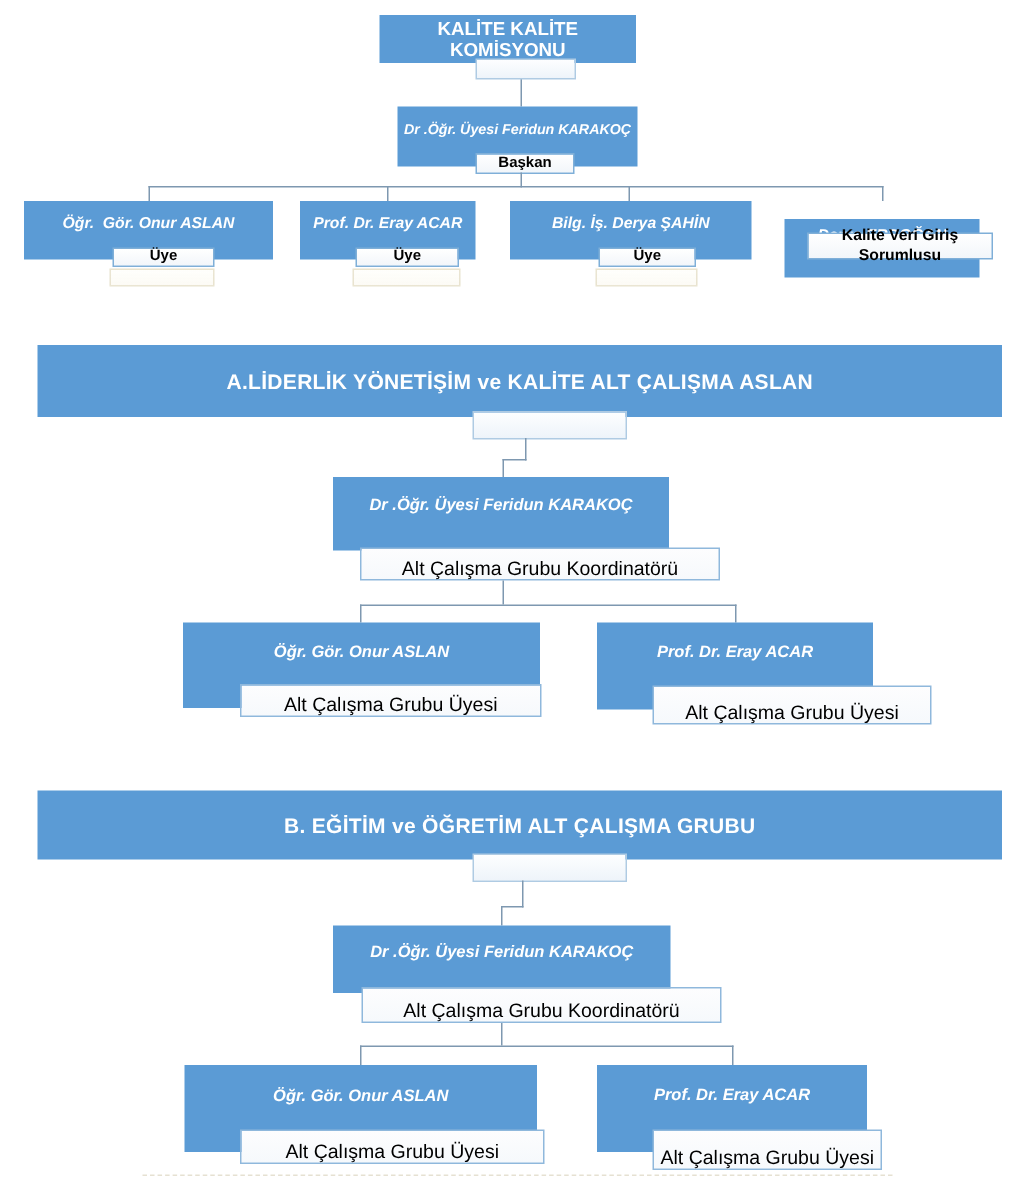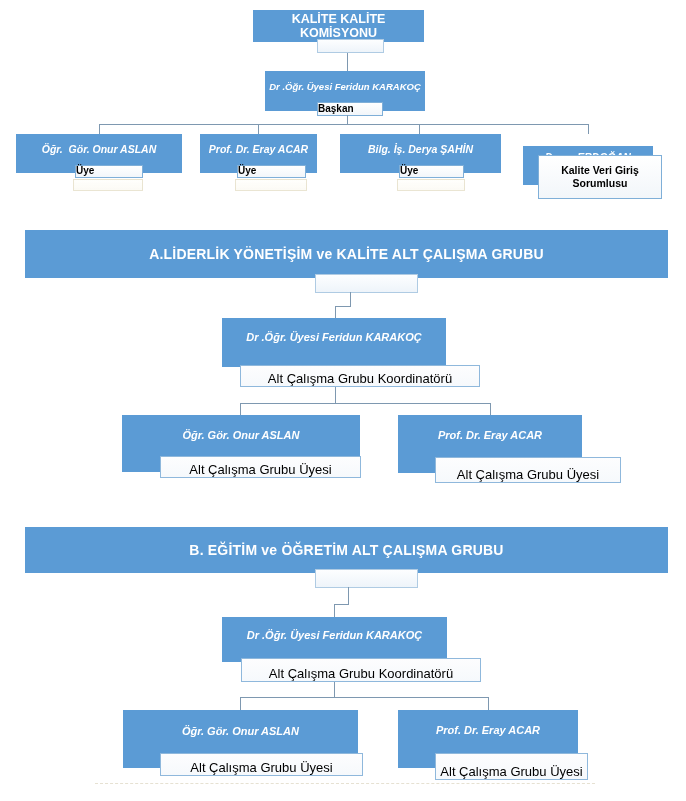--- a/index.html
+++ b/index.html
@@ -9,21 +9,21 @@
   }
   .abs{position:absolute;box-sizing:border-box;}
   .blue{
     background:#5B9BD5;color:#ffffff;
     display:flex;align-items:center;justify-content:center;text-align:center;
   }
   .nm{white-space:pre-wrap;line-height:1.15;font-style:italic;}
   .badge{
     background:linear-gradient(180deg,#ffffff,#f2f6fa);
     border:1px solid #7FAFD8;color:#000;
-    display:flex;align-items:center;text-align:center;
+    display:flex;align-items:center;justify-content:center;text-align:center;
     line-height:1.25;
   }
   .stub{
     background:linear-gradient(180deg,#fdfeff,#eef4fa);
     border:1px solid #AFCBE3;
   }
   .biglabel{
     background:linear-gradient(180deg,#fdfdfe,#f6f9fc);
     border:1px solid #8FB8DC;color:#000;
     display:flex;align-items:flex-end;justify-content:center;text-align:center;
@@ -84,30 +84,30 @@
 <div class="abs blue" style="left:340px;top:134px;width:161px;height:39px;padding-bottom:9px;">
   <span class="nm mname">Bilg. İş. Derya ŞAHİN</span>
 </div>
 <div class="abs badge rsmall" style="left:399px;top:165px;width:65px;height:13px;">
   <span>Üye</span>
 </div>
 
 <div class="abs blue" style="left:523px;top:134px;width:130px;height:39px;padding-bottom:16px;margin-top:12px;">
   <span class="nm mname">Derya ERDOĞAN</span>
 </div>
-<div class="abs badge rcard" style="left:538px;top:155px;width:124px;height:44px;padding:1px 4px;">
+<div class="abs badge rcard" style="left:538px;top:155px;width:124px;height:18px;padding:1px 4px;">
   <span>Kalite Veri Giriş Sorumlusu</span>
 </div>
 
 <div class="abs ghost" style="left:73px;top:179px;width:70px;height:12px;"></div>
 <div class="abs ghost" style="left:235px;top:179px;width:72px;height:12px;"></div>
 <div class="abs ghost" style="left:397px;top:179px;width:68px;height:12px;"></div>
 
 <div class="abs blue banner" style="left:25px;top:230px;width:643px;height:48px;">
-  <span>A.LİDERLİK YÖNETİŞİM ve KALİTE ALT ÇALIŞMA GRUBU</span>
+  <span>A.LİDERLİK YÖNETİŞİM ve KALİTE ALT ÇALIŞMA ASLAN</span>
 </div>
 <div class="abs stub" style="left:315px;top:274px;width:103px;height:19px;"></div>
 <div class="abs line" style="left:350px;top:292px;width:1px;height:15px;"></div>
 <div class="abs line" style="left:335px;top:306px;width:16px;height:1px;"></div>
 <div class="abs line" style="left:335px;top:306px;width:1px;height:12px;"></div>
 
 <div class="abs blue" style="left:222px;top:318px;width:224px;height:49px;padding-bottom:10px;">
   <span class="nm cname">Dr .Öğr. Üyesi Feridun KARAKOÇ</span>
 </div>
 <div class="abs biglabel" style="left:222px;top:365px;width:240px;height:22px;">

